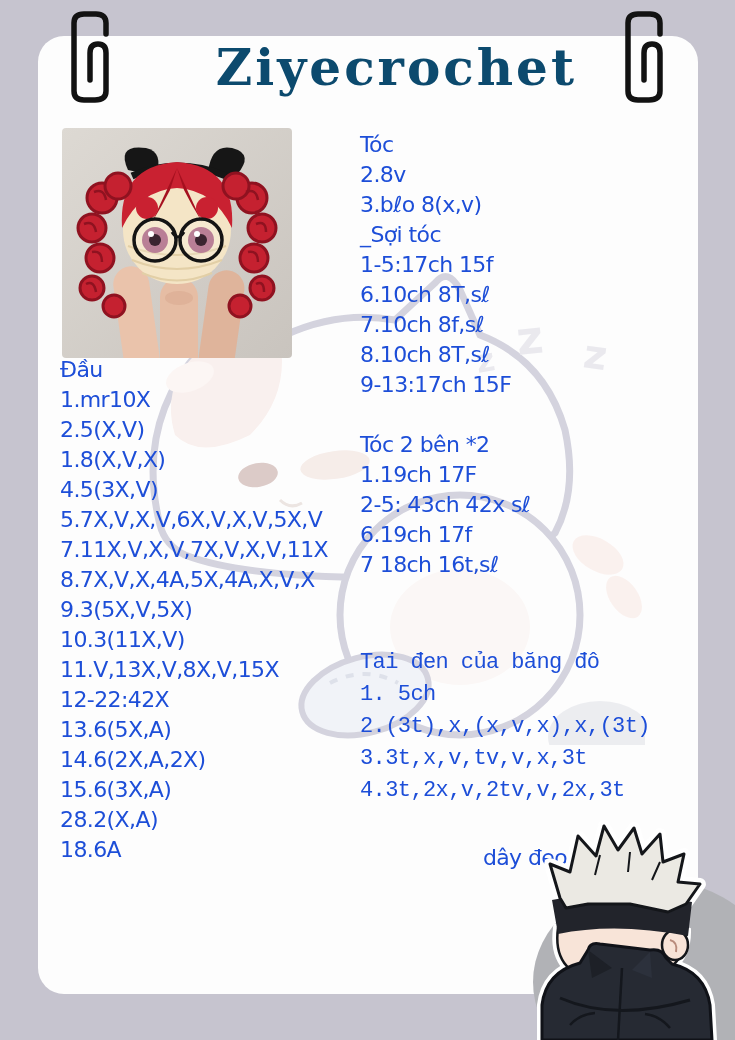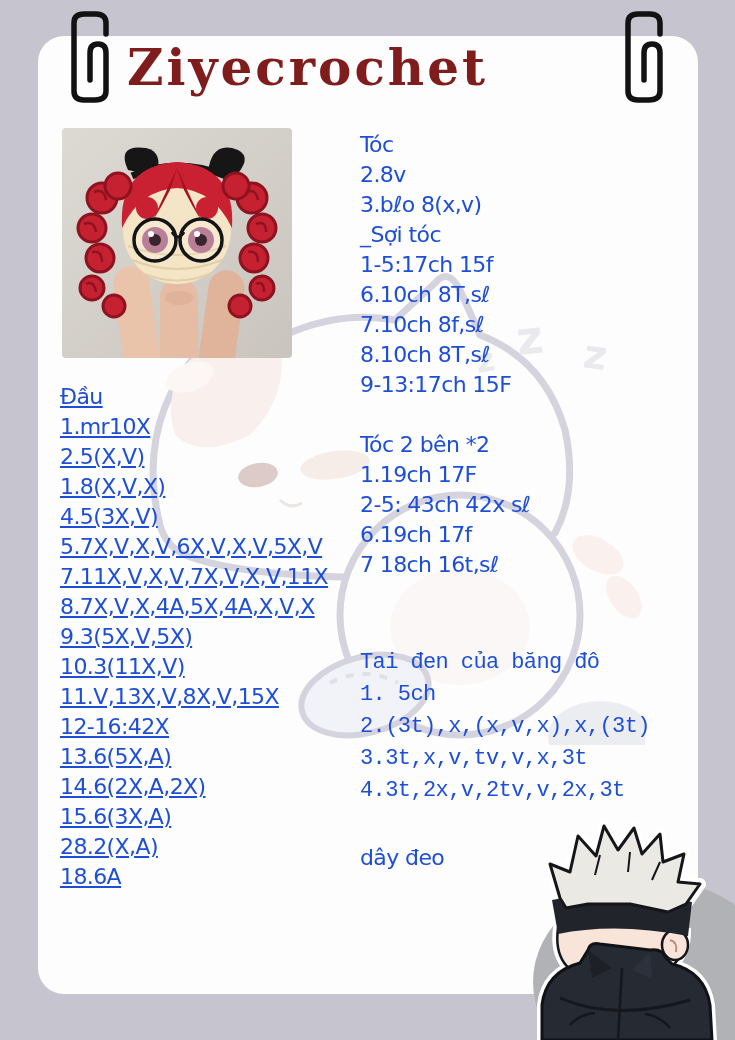--- a/index.html
+++ b/index.html
@@ -6,45 +6,45 @@
   body{
     width:735px;height:1040px;position:relative;overflow:hidden;
     background:#c6c4cf;
     font-family:"DejaVu Sans",sans-serif;
   }
   .card{
     position:absolute;left:38px;top:36px;width:660px;height:958px;
     background:#fdfdfd;border-radius:26px;z-index:0;
   }
   .title{
-    position:absolute;left:38px;top:38px;width:539px;text-align:center;
+    position:absolute;left:38px;top:38px;width:539px;text-align:right;
     font-family:"DejaVu Serif","Liberation Serif",serif;
-    font-weight:700;font-size:50px;letter-spacing:3px;color:#7f1d1d;
+    font-weight:700;font-size:50px;letter-spacing:3px;color:#0c4a6e;
     z-index:3;margin:0;
   }
   .clip{position:absolute;top:8px;z-index:5;}
   .clip.left{left:66px;}
   .clip.right{left:620px;}
   .photo{
     position:absolute;left:62px;top:128px;width:230px;height:230px;
     border-radius:4px;overflow:hidden;z-index:2;
   }
   .watermark{position:absolute;left:130px;top:265px;z-index:1;opacity:.45;pointer-events:none;}
   .col{position:absolute;color:#1d4ed8;z-index:3;}
   .col .line{
     font-size:22px;line-height:30px;height:30px;letter-spacing:-0.6px;
     white-space:nowrap;
   }
-  .col-left{left:60px;top:382px;width:300px;text-decoration:underline;}
+  .col-left{left:60px;top:355px;width:300px;}
   .col-right{left:360px;top:130px;width:330px;}
   .rgroup.g2{margin-top:30px;}
   .rgroup.g3{margin-top:67px;}
   .rgroup.g3 .line{line-height:32px;height:32px;font-family:Liberation Mono, monospace;}
   .rgroup.g4{margin-top:35px;}
-  .rgroup.g4 .line{line-height:31px;height:31px;}
+  .rgroup.g4 .line{line-height:31px;height:31px;text-align:center;}
   .gojo{position:absolute;left:500px;top:800px;z-index:4;}
 </style>
 </head>
 <body>
 
 <div class="page">
 
   <div class="card"></div>
 
   <svg class="clip left" width="52" height="98" viewBox="0 0 52 98">
@@ -145,21 +145,21 @@
     <div class="line">1.mr10X</div>
     <div class="line">2.5(X,V)</div>
     <div class="line">1.8(X,V,X)</div>
     <div class="line">4.5(3X,V)</div>
     <div class="line">5.7X,V,X,V,6X,V,X,V,5X,V</div>
     <div class="line">7.11X,V,X,V,7X,V,X,V,11X</div>
     <div class="line">8.7X,V,X,4A,5X,4A,X,V,X</div>
     <div class="line">9.3(5X,V,5X)</div>
     <div class="line">10.3(11X,V)</div>
     <div class="line">11.V,13X,V,8X,V,15X</div>
-    <div class="line">12-16:42X</div>
+    <div class="line">12-22:42X</div>
     <div class="line">13.6(5X,A)</div>
     <div class="line">14.6(2X,A,2X)</div>
     <div class="line">15.6(3X,A)</div>
     <div class="line">28.2(X,A)</div>
     <div class="line">18.6A</div>
   </div>
 
   <div class="col col-right">
     <div class="rgroup g1">
       <div class="line">Tóc</div>

